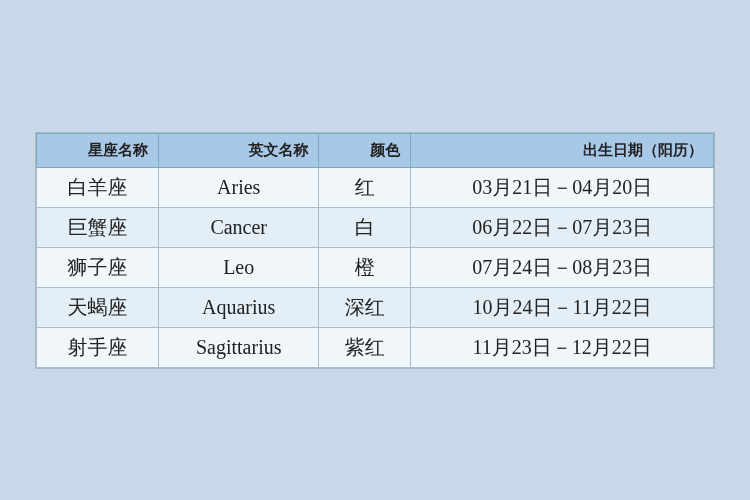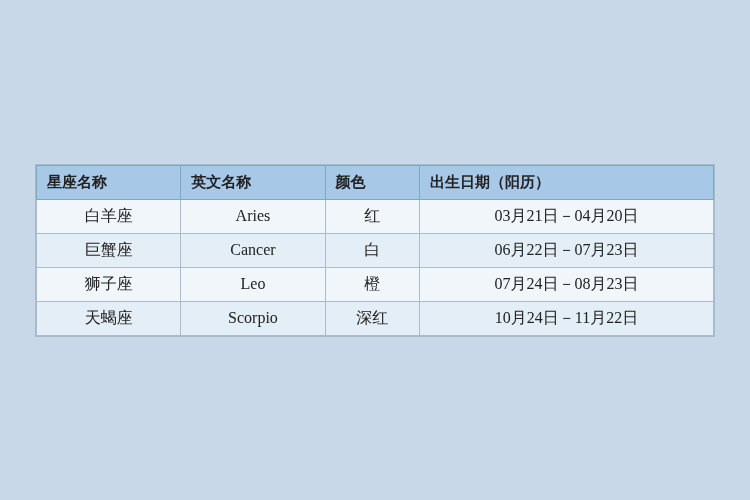--- a/index.html
+++ b/index.html
@@ -18,30 +18,30 @@
       width: 680px;
     }
     table {
       width: 100%;
       border-collapse: collapse;
     }
     thead tr th {
       background-color: #a8c8e8;
       border: 1px solid #7aaabb;
       padding: 7px 10px;
-      text-align: left;
+      text-align: right;
       font-size: 15px;
       font-weight: bold;
       color: #222;
     }
     tbody tr td {
       border: 1px solid #aabbcc;
       padding: 6px 10px;
       text-align: center;
-      font-size: 16px;
+      font-size: 20px;
       color: #222;
       background-color: #f0f6fa;
     }
     tbody tr:nth-child(even) td {
       background-color: #e4eef6;
     }
   </style>
 </head>
 <body>
 
@@ -69,19 +69,25 @@
           <td>06月22日－07月23日</td>
         </tr>
         <tr>
           <td>狮子座</td>
           <td>Leo</td>
           <td>橙</td>
           <td>07月24日－08月23日</td>
         </tr>
         <tr>
           <td>天蝎座</td>
-          <td>Scorpio</td>
+          <td>Aquarius</td>
           <td>深红</td>
           <td>10月24日－11月22日</td>
+        </tr>
+        <tr>
+          <td>射手座</td>
+          <td>Sagittarius</td>
+          <td>紫红</td>
+          <td>11月23日－12月22日</td>
         </tr>
       </tbody>
   </table>
 </div>
 
 </body></html>

